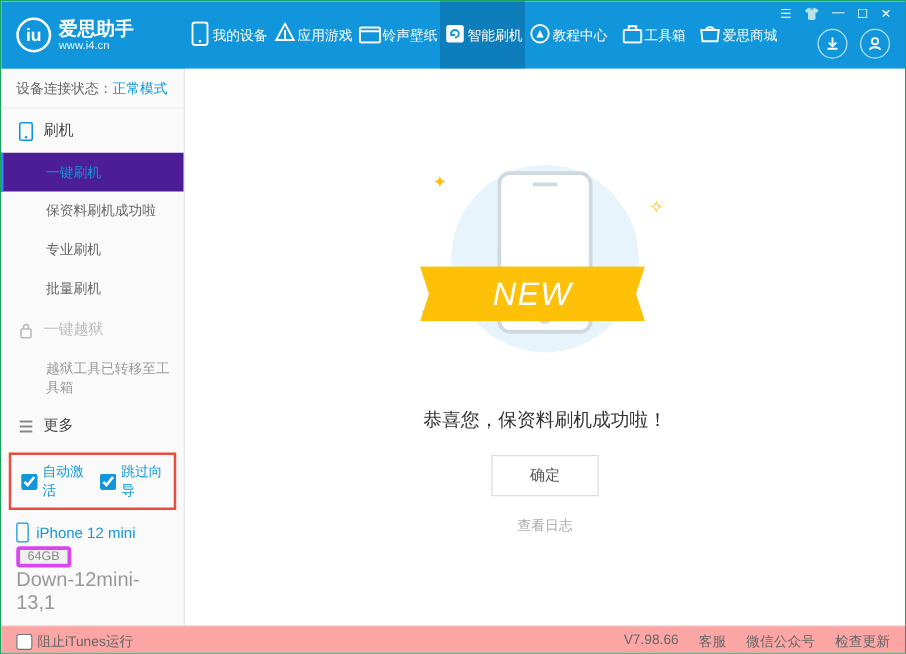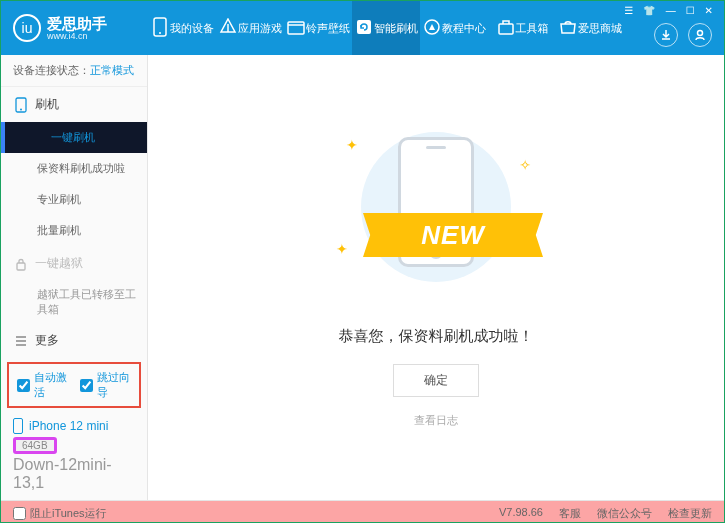--- a/index.html
+++ b/index.html
@@ -1,55 +1,55 @@
 <!DOCTYPE html>
 <html><head>
 <meta charset="utf-8">
 <style>
 *{margin:0;padding:0;box-sizing:border-box;font-family:"Microsoft YaHei",Arial,sans-serif}
 body{background:#fff;border:1px solid #1aa260;width:725px;height:523px;overflow:hidden;font-size:12px}
 .header{background:#1296db;height:54px;display:flex;align-items:center;color:#fff;position:relative}
 .logo-area{display:flex;align-items:center;padding:0 12px;width:147px}
-.logo-circle{width:28px;height:28px;border:2px solid #fff;border-radius:50%;display:flex;align-items:center;justify-content:center;font-weight:normal;font-size:14px;margin-right:6px}
+.logo-circle{width:28px;height:28px;border:2px solid #fff;border-radius:50%;display:flex;align-items:center;justify-content:center;font-weight:bold;font-size:14px;margin-right:6px}
 .logo-text{font-size:15px;font-weight:bold;line-height:1}
 .logo-url{font-size:9px;opacity:.9}
 .nav{display:flex;height:100%}
 .nav-item{width:68px;display:flex;flex-direction:row;align-items:center;justify-content:center;cursor:pointer;font-size:11px}
 .nav-item.active{background:#0e7dbb}
 .nav-icon{width:20px;height:20px;margin-bottom:3px;display:flex;align-items:center;justify-content:center}
 .top-ctrls{position:absolute;right:8px;top:4px;display:flex;gap:4px;font-size:10px}
 .top-ctrls span{cursor:pointer;padding:0 3px}
 .circ-btns{position:absolute;right:12px;top:22px;display:flex;gap:10px}
 .circ-btn{width:24px;height:24px;border:1.5px solid rgba(255,255,255,.7);border-radius:50%;display:flex;align-items:center;justify-content:center;cursor:pointer}
 .body{display:flex;height:445px}
 .sidebar{width:147px;border-right:1px solid #e5e5e5;display:flex;flex-direction:column;background:#fafafa}
 .conn-status{padding:8px 12px;border-bottom:1px solid #eee;font-size:11px;color:#666}
 .conn-status b{color:#1296db;font-weight:normal}
 .side-list{flex:1;overflow:auto}
 .side-sec{padding:9px 14px;display:flex;align-items:center;color:#444;font-size:12px;cursor:pointer}
 .side-sec svg,.side-sec .ic{margin-right:8px;flex-shrink:0}
 .side-sub{padding:8px 10px 8px 36px;color:#666;font-size:11px;cursor:pointer}
-.side-sub.active{background:#0f172a;color:#1296db;border-left:4px solid #3b82f6;padding-left:46px}
+.side-sub.active{background:#4c1d95;color:#1296db;border-left:2px solid #3b82f6;padding-left:34px}
 .side-note{padding:6px 10px 6px 36px;color:#999;font-size:11px}
 .side-sec.lock{color:#bbb}
 .checks{border:2px solid #e74c3c;margin:2px 6px;padding:6px 8px;display:flex;gap:12px}
 .chk{display:flex;align-items:center;color:#1296db;font-size:11px;cursor:pointer}
 .chk input{margin-right:4px;accent-color:#1296db}
 .device{padding:8px 12px}
 .dev-name{color:#1296db;font-size:12px;display:flex;align-items:center;gap:6px}
 .dev-name::before{content:"";width:8px;height:14px;border:1.5px solid #1296db;border-radius:2px;display:inline-block}
 .badge{display:inline-block;background:#f0f0f0;border:3px solid #d946ef;border-radius:3px;padding:0 6px;font-size:10px;color:#888;margin-top:3px}
 .dev-info{color:#999;font-size:16px;margin-top:2px}
 .main{flex:1;display:flex;flex-direction:column;align-items:center;justify-content:center;position:relative;background:#fff}
 .illust{position:relative;width:200px;height:180px;margin-bottom:20px}
 .circle-bg{width:150px;height:150px;background:#e8f4fc;border-radius:50%;position:absolute;left:25px;top:5px}
 .phone{width:76px;height:130px;background:#fff;border:3px solid #d0d8e0;border-radius:10px;position:absolute;left:62px;top:10px}
 .phone::before{content:"";position:absolute;top:6px;left:50%;transform:translateX(-50%);width:20px;height:3px;background:#d0d8e0;border-radius:2px}
 .phone::after{content:"";position:absolute;bottom:5px;left:50%;transform:translateX(-50%);width:10px;height:10px;border:2px solid #d0d8e0;border-radius:50%}
-.ribbon{position:absolute;top:86px;left:27px;width:180px;height:44px;background:#ffc107;display:flex;align-items:center;justify-content:center;font-weight:700;font-size:26px;color:#fff;font-style:italic;letter-spacing:1px;clip-path:polygon(0 0,100% 0,96% 50%,100% 100%,0 100%,4% 50%)}
+.ribbon{position:absolute;top:86px;left:0;width:180px;height:44px;background:#ffc107;display:flex;align-items:center;justify-content:center;font-weight:400;font-size:26px;color:#fff;font-style:italic;letter-spacing:1px;clip-path:polygon(0 0,100% 0,96% 50%,100% 100%,0 100%,4% 50%)}
 .sparkle{position:absolute;color:#ffc107;font-size:14px}
 .s1{top:10px;left:10px}.s2{top:30px;right:5px}.s3{bottom:50px;left:0}
 .msg{font-size:15px;color:#333;margin-bottom:18px}
 .ok-btn{padding:7px 30px;border:1px solid #ddd;background:#fff;color:#555;font-size:12px;cursor:pointer}
 .log-link{margin-top:16px;color:#aaa;font-size:11px;cursor:pointer}
 .footer{height:24px;border-top:1px solid #e5e5e5;display:flex;align-items:center;padding:12px 12px;font-size:11px;color:#666;background:#fca5a5}
 .footer .left{display:flex;align-items:center;gap:4px}
 .footer .right{margin-left:auto;display:flex;gap:16px}
 .footer .right span{cursor:pointer}
 </style>

